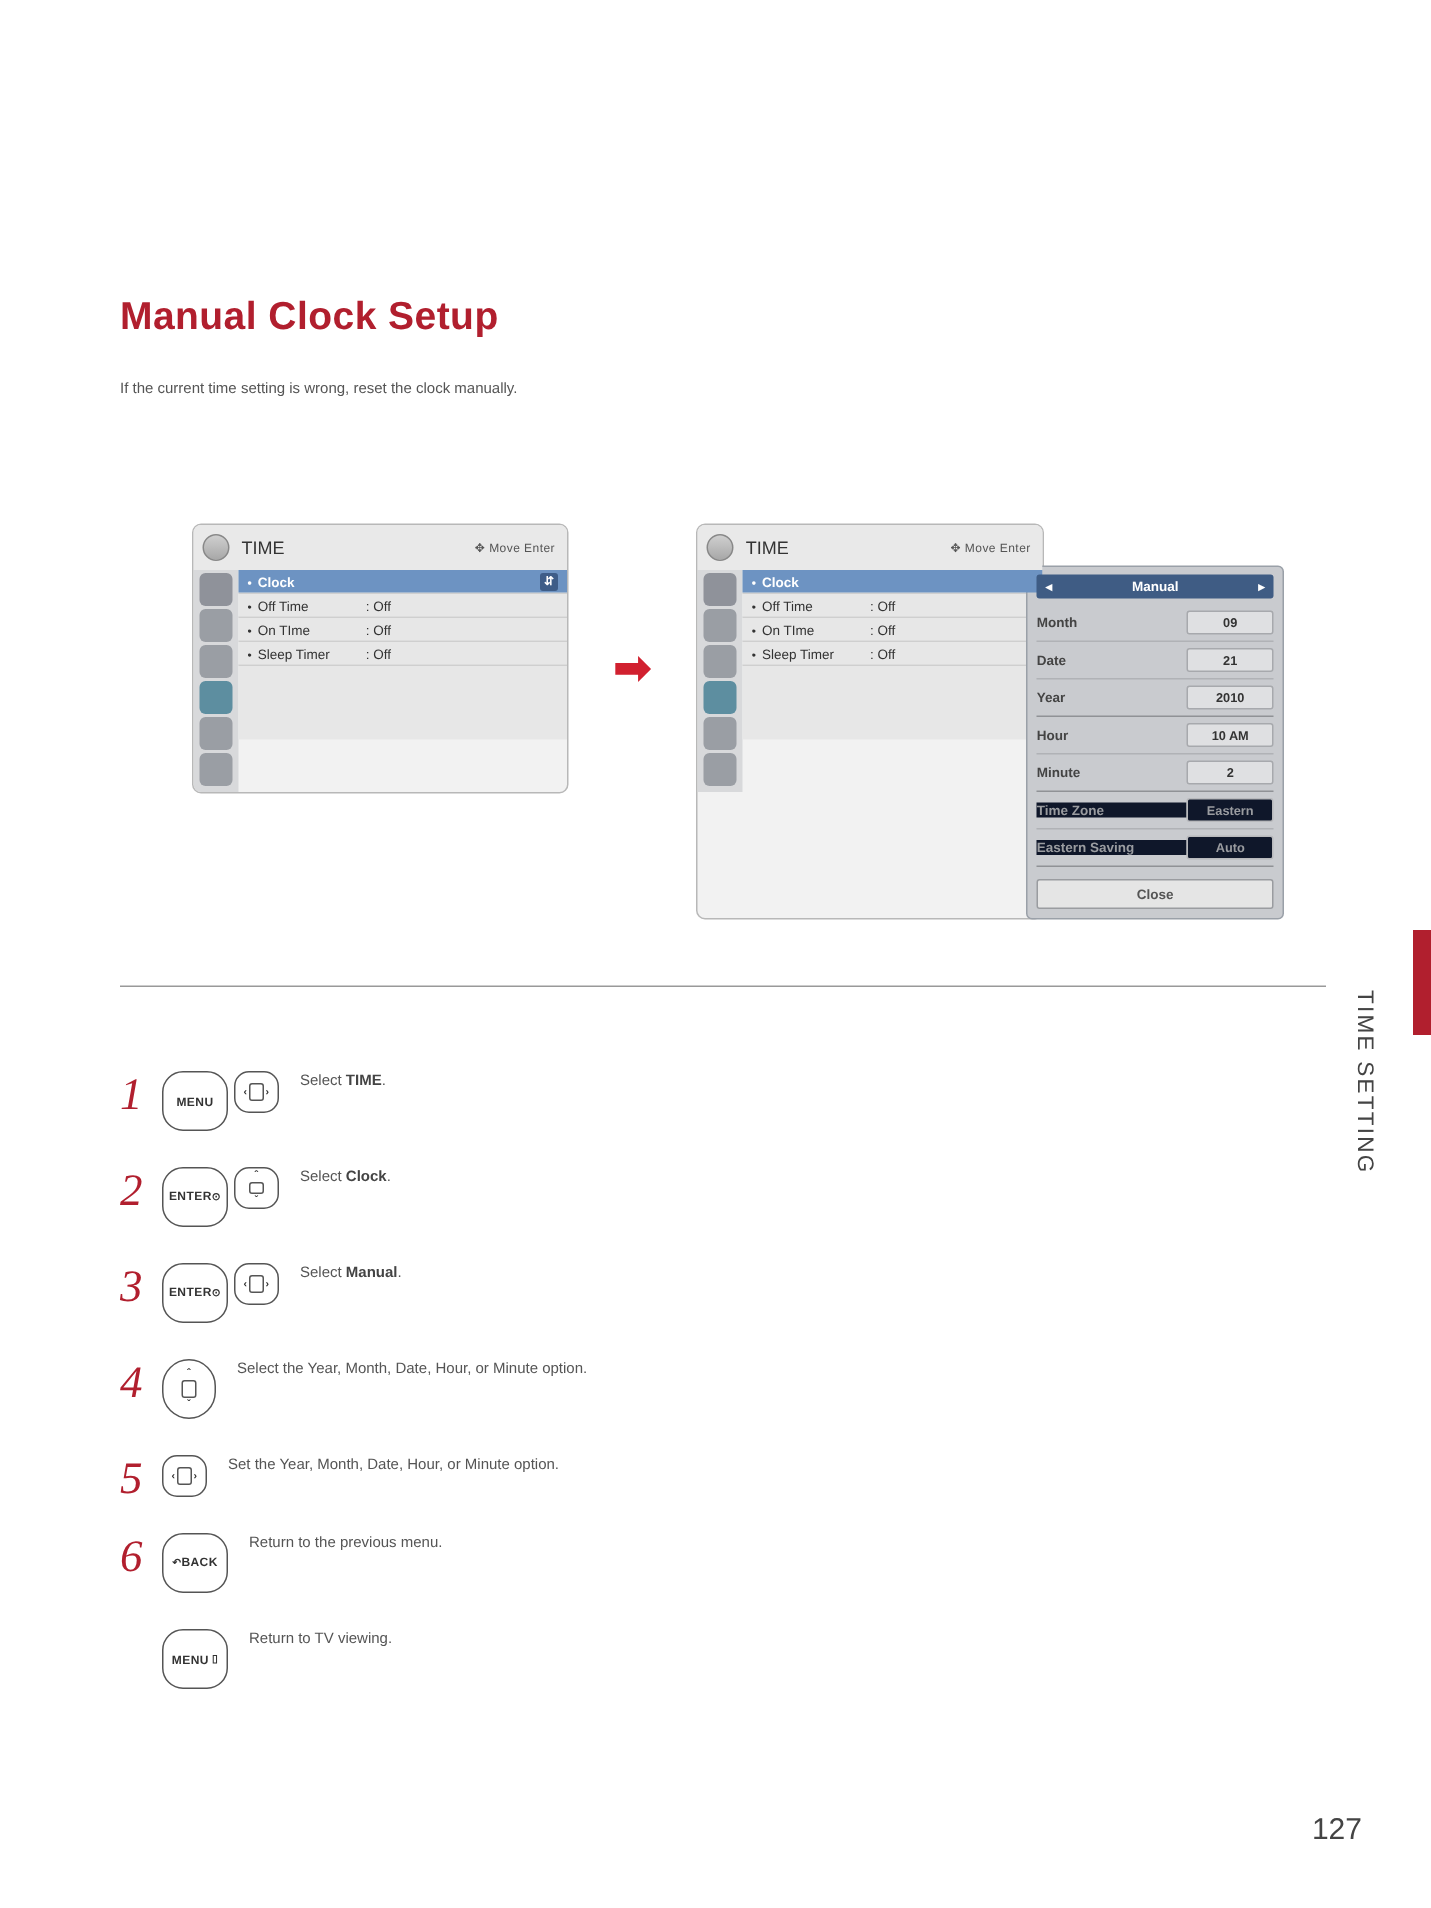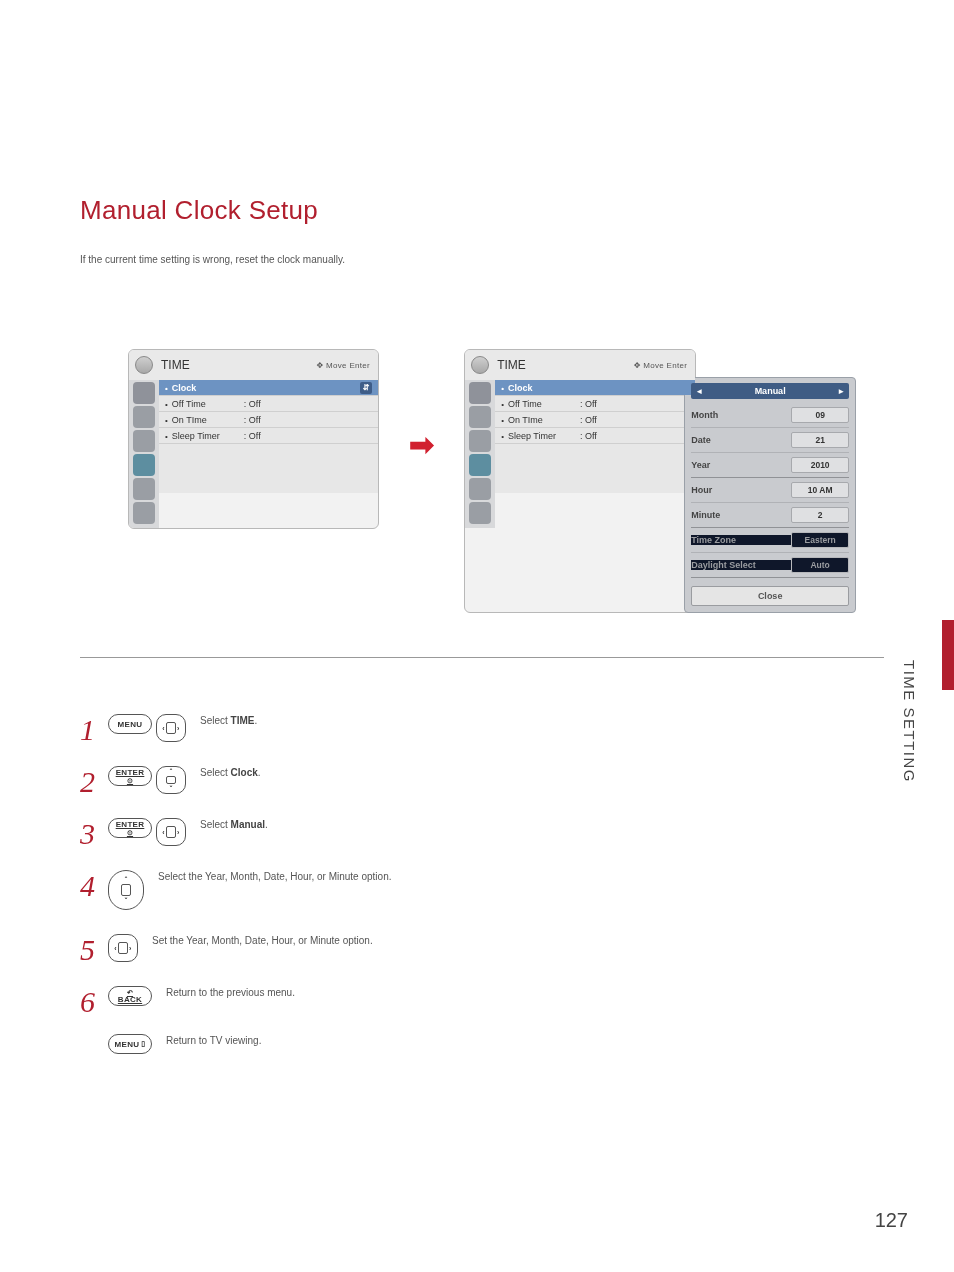--- a/index.html
+++ b/index.html
@@ -11,21 +11,21 @@
     color: #4a4a4a;
     position: relative;
   }
   .page {
     padding: 195px 70px 0 80px;
     position: relative;
   }
   .title {
     color: #b11f2e;
     font-size: 26px;
-    font-weight: 400;
+    font-weight: 700;
     margin-bottom: 28px;
     letter-spacing: 0.3px;
   }
   .intro {
     color: #555;
     font-size: 10px;
     margin-bottom: 84px;
   }
 
   
@@ -186,29 +186,29 @@
     font-weight: 400;
     font-family: Georgia, 'Times New Roman', serif;
     width: 14px;
     text-align: right;
     line-height: 0.8;
     position: relative;
     top: 4px;
   }
   .btn-group { display:flex; gap:4px; }
   .remote-btn {
-    width: 44px; height: 20px;
+    width: 44px; height: 40px;
     border: 1.2px solid #555;
     border-radius: 14px;
     display: flex; align-items: center; justify-content: center;
     font-size: 8px; letter-spacing: 0.3px; font-weight: 700;
     color: #333;
     background: #fff;
   }
-  .remote-btn.sub { flex-direction: column; line-height: 1; text-decoration: underline; }
+  .remote-btn.sub { flex-direction: row; line-height: 1; }
   .remote-btn .dot { font-size:7px; }
   .remote-btn.pad {
     width: 30px; height: 28px; border-radius: 10px;
     font-family: sans-serif;
     gap: 1px;
   }
   .remote-btn.pad .sq {
     width: 10px; height: 12px; border: 1px solid #555; border-radius: 2px;
   }
   .remote-btn.pad .arr { font-size: 7px; line-height:1; }
@@ -365,21 +365,21 @@
           </div>
         <div class="man-row group-end">
             <span class="man-label">Minute</span>
             <span class="man-val">2</span>
           </div>
         <div class="man-row disabled">
             <span class="man-label">Time Zone</span>
             <span class="man-val">Eastern</span>
           </div>
         <div class="man-row disabled group-end">
-            <span class="man-label">Daylight Select</span>
+            <span class="man-label">Eastern Saving</span>
             <span class="man-val">Auto</span>
           </div>
         <div class="man-row close">Close</div>
       </div>
     </div>
   </div>
 
   <div class="steps">
 
     <div class="step">

